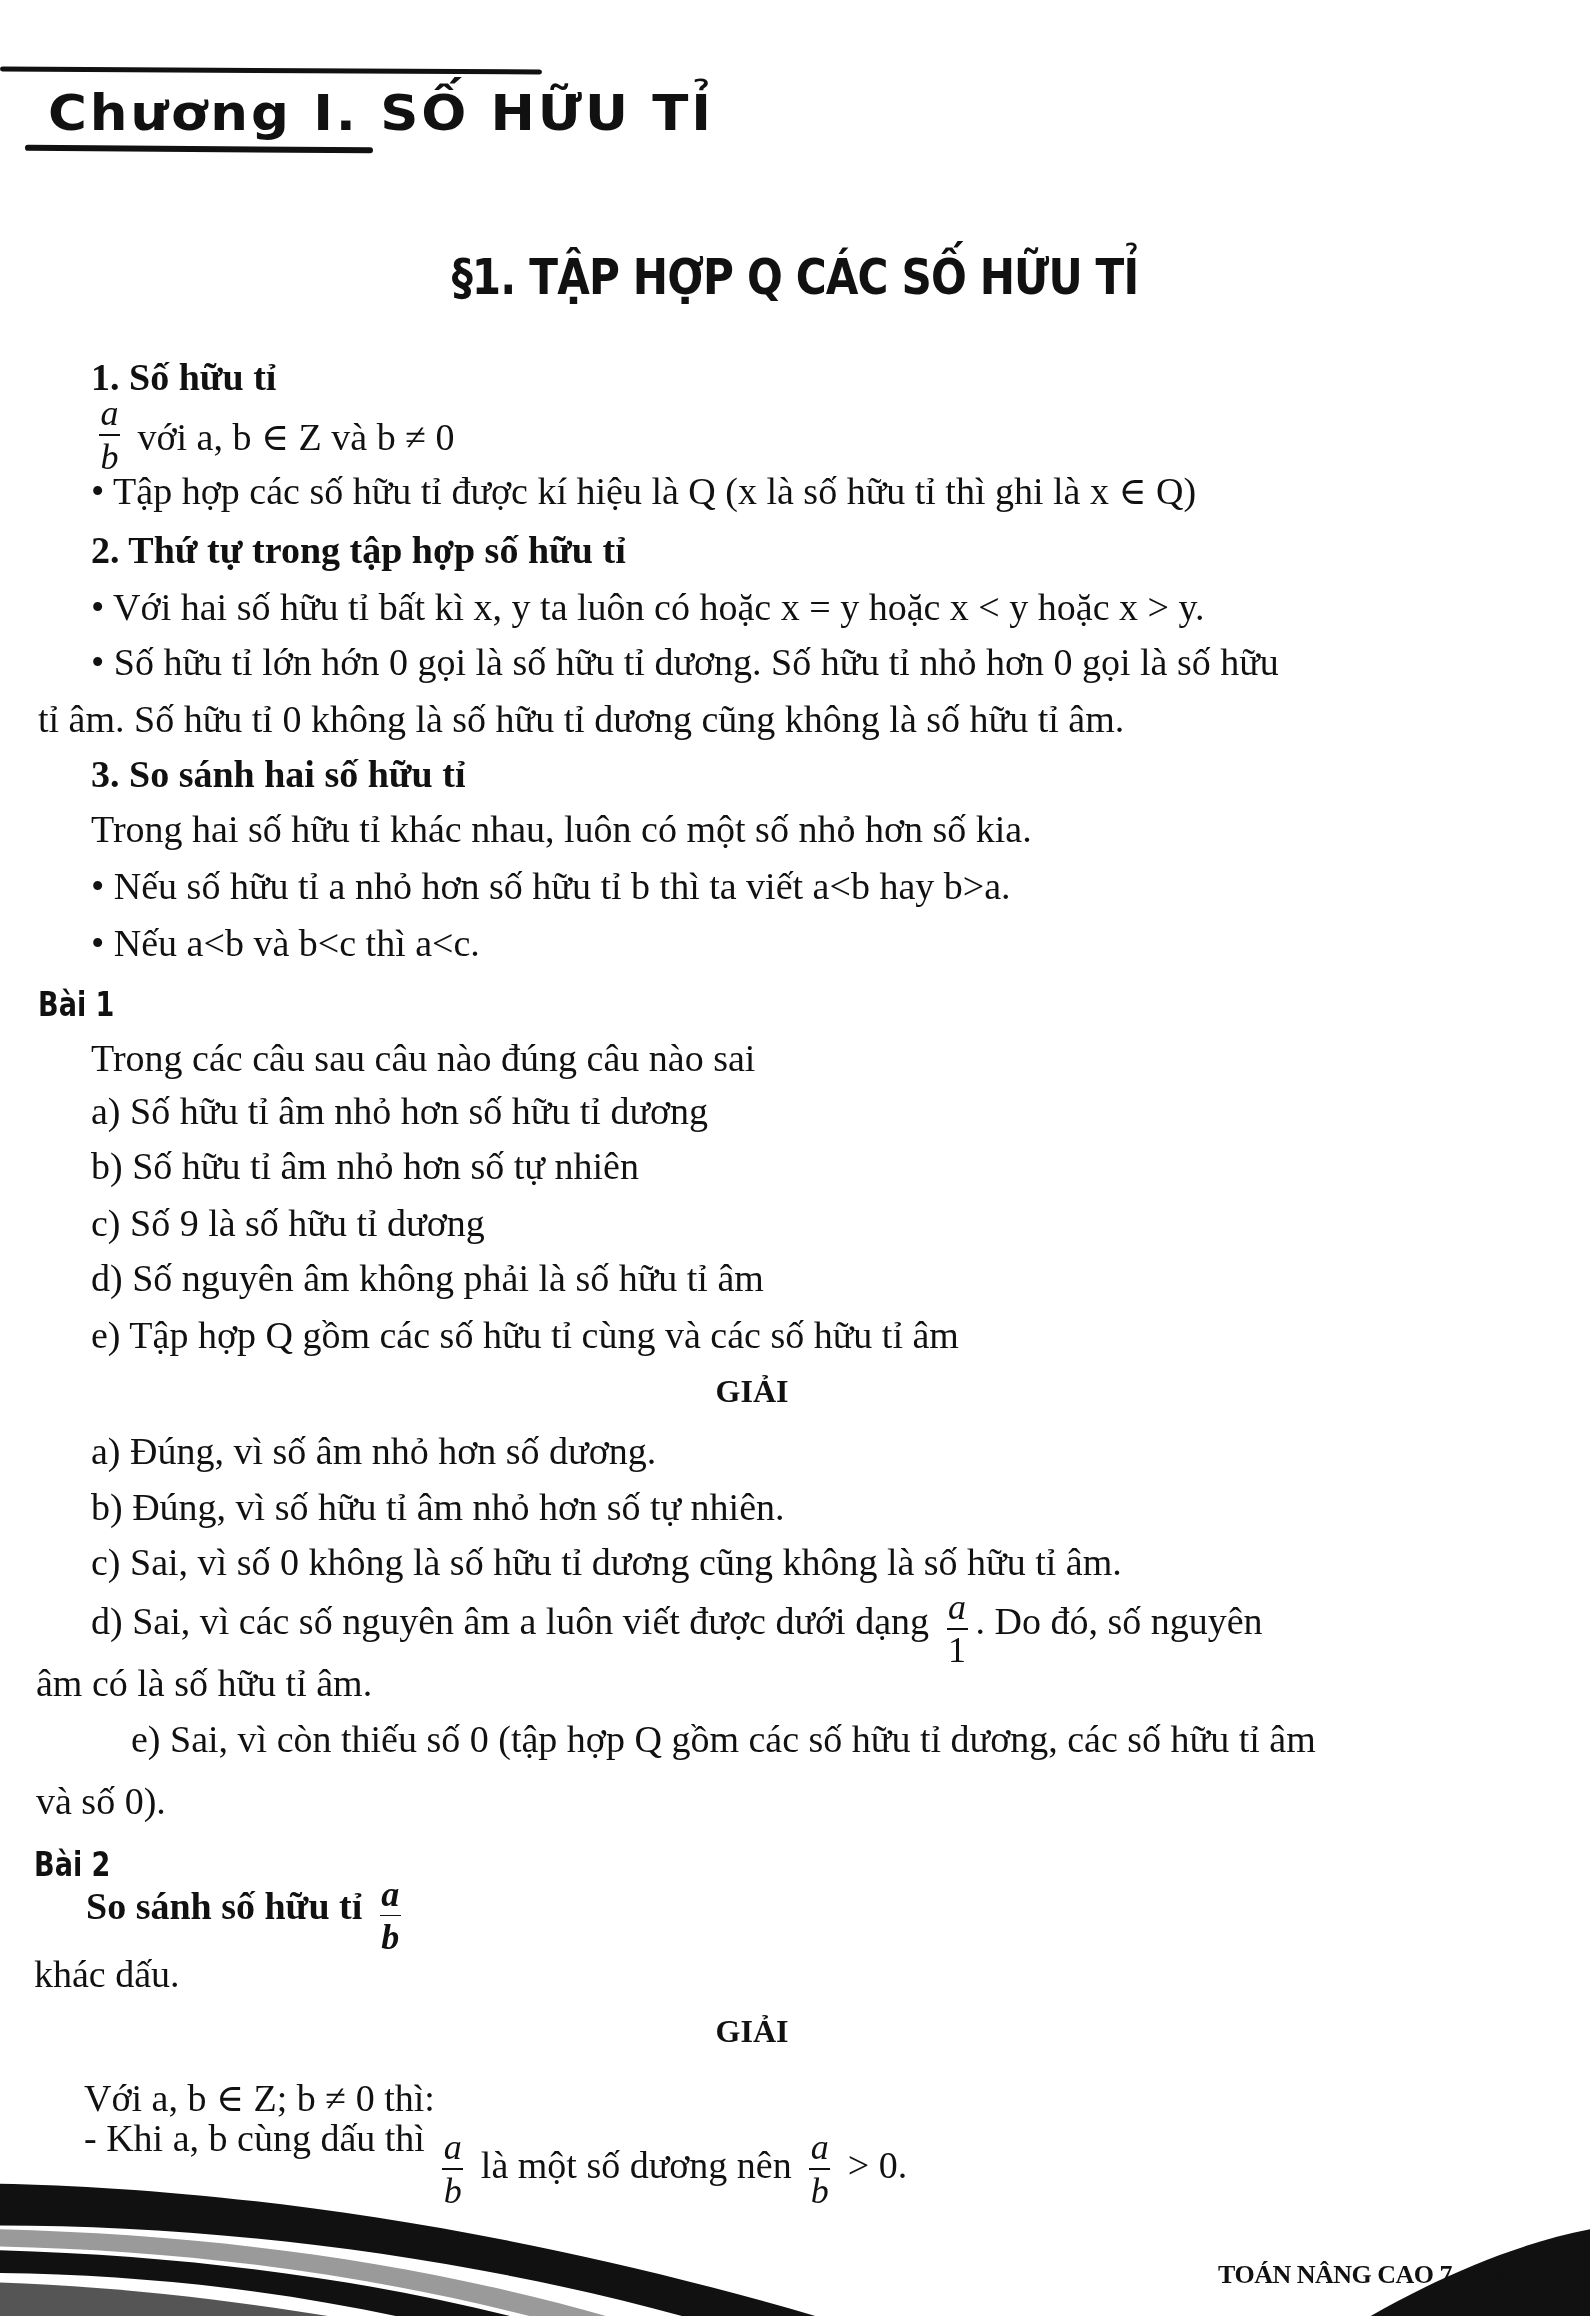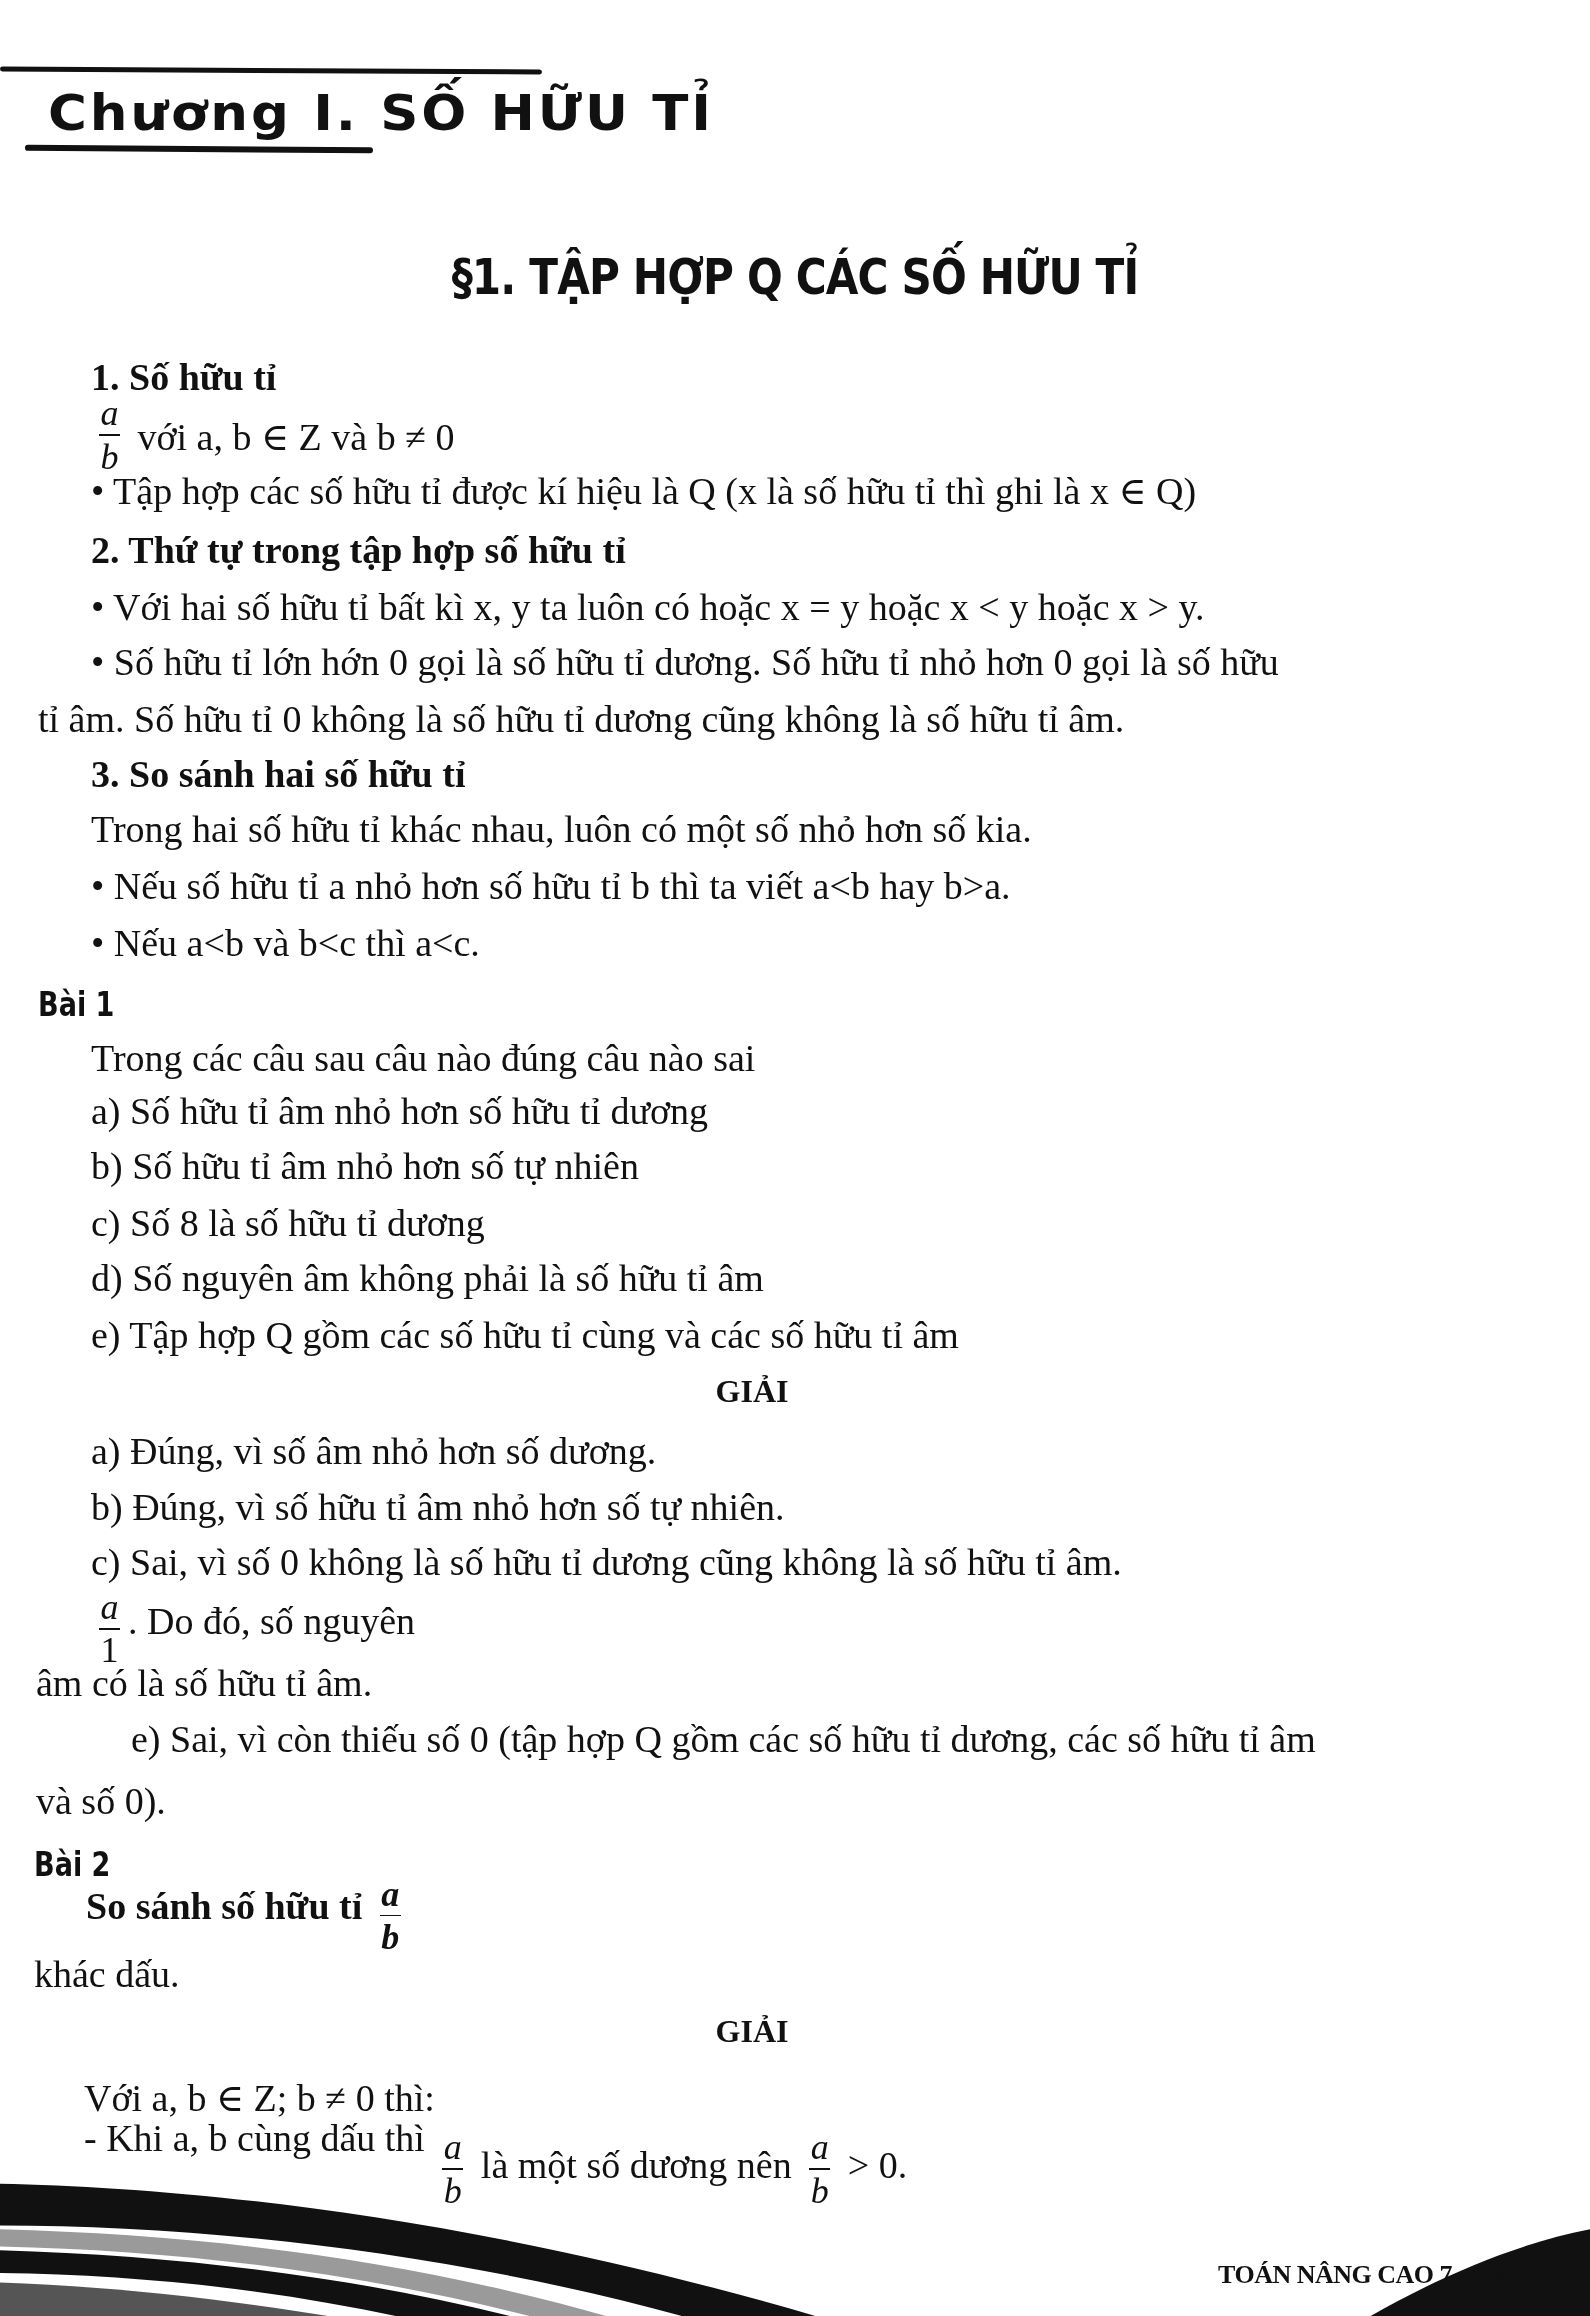--- a/index.html
+++ b/index.html
@@ -60,29 +60,30 @@
 
 <div class="abs txt bold" style="left:91px; top:755px;">3. So sánh hai số hữu tỉ</div>
 <div class="abs txt" style="left:91px; top:810px;">Trong hai số hữu tỉ khác nhau, luôn có một số nhỏ hơn số kia.</div>
 <div class="abs txt" style="left:91px; top:867px;">• Nếu số hữu tỉ a nhỏ hơn số hữu tỉ b thì ta viết a&lt;b hay b&gt;a.</div>
 <div class="abs txt" style="left:91px; top:924px;">• Nếu a&lt;b và b&lt;c thì a&lt;c.</div>
 
 <div class="abs heading-sans" style="left:38px; top:985px;">Bài 1</div>
 <div class="abs txt" style="left:91px; top:1039px;">Trong các câu sau câu nào đúng câu nào sai</div>
 <div class="abs txt" style="left:91px; top:1092px;">a) Số hữu tỉ âm nhỏ hơn số hữu tỉ dương</div>
 <div class="abs txt" style="left:91px; top:1147px;">b) Số hữu tỉ âm nhỏ hơn số tự nhiên</div>
-<div class="abs txt" style="left:91px; top:1204px;">c) Số 8 là số hữu tỉ dương</div>
+<div class="abs txt" style="left:91px; top:1204px;">c) Số 9 là số hữu tỉ dương</div>
 <div class="abs txt" style="left:91px; top:1259px;">d) Số nguyên âm không phải là số hữu tỉ âm</div>
 <div class="abs txt" style="left:91px; top:1316px;">e) Tập hợp Q gồm các số hữu tỉ cùng và các số hữu tỉ âm</div>
 <div class="abs giai" style="left:0; width:1590px; text-align:center; top:1373px; padding-right:86px; box-sizing:border-box;">GIẢI</div>
 
 <div class="abs txt" style="left:91px; top:1432px;">a) Đúng, vì số âm nhỏ hơn số dương.</div>
 <div class="abs txt" style="left:91px; top:1488px;">b) Đúng, vì số hữu tỉ âm nhỏ hơn số tự nhiên.</div>
 <div class="abs txt" style="left:91px; top:1543px;">c) Sai, vì số 0 không là số hữu tỉ dương cũng không là số hữu tỉ âm.</div>
 <div class="abs txt" style="left:91px; top:1585px;">
+  <span>d) Sai, vì các số nguyên âm a luôn viết được dưới dạng</span>
   <span class="frac" style="position:relative; top:3.8px;">
     <span class="num">a</span>
     <span class="bar"></span>
     <span class="den" style="font-style:normal;">1</span>
   </span><span>. Do đó, số nguyên</span>
 </div>
 <div class="abs txt" style="left:36px; top:1664px;">âm có là số hữu tỉ âm.</div>
 <div class="abs txt" style="left:91px; top:1720px;margin-left:40px;">e) Sai, vì còn thiếu số 0 (tập hợp Q gồm các số hữu tỉ dương, các số hữu tỉ âm</div>
 <div class="abs txt" style="left:36px; top:1782px;">và số 0).</div>
 

